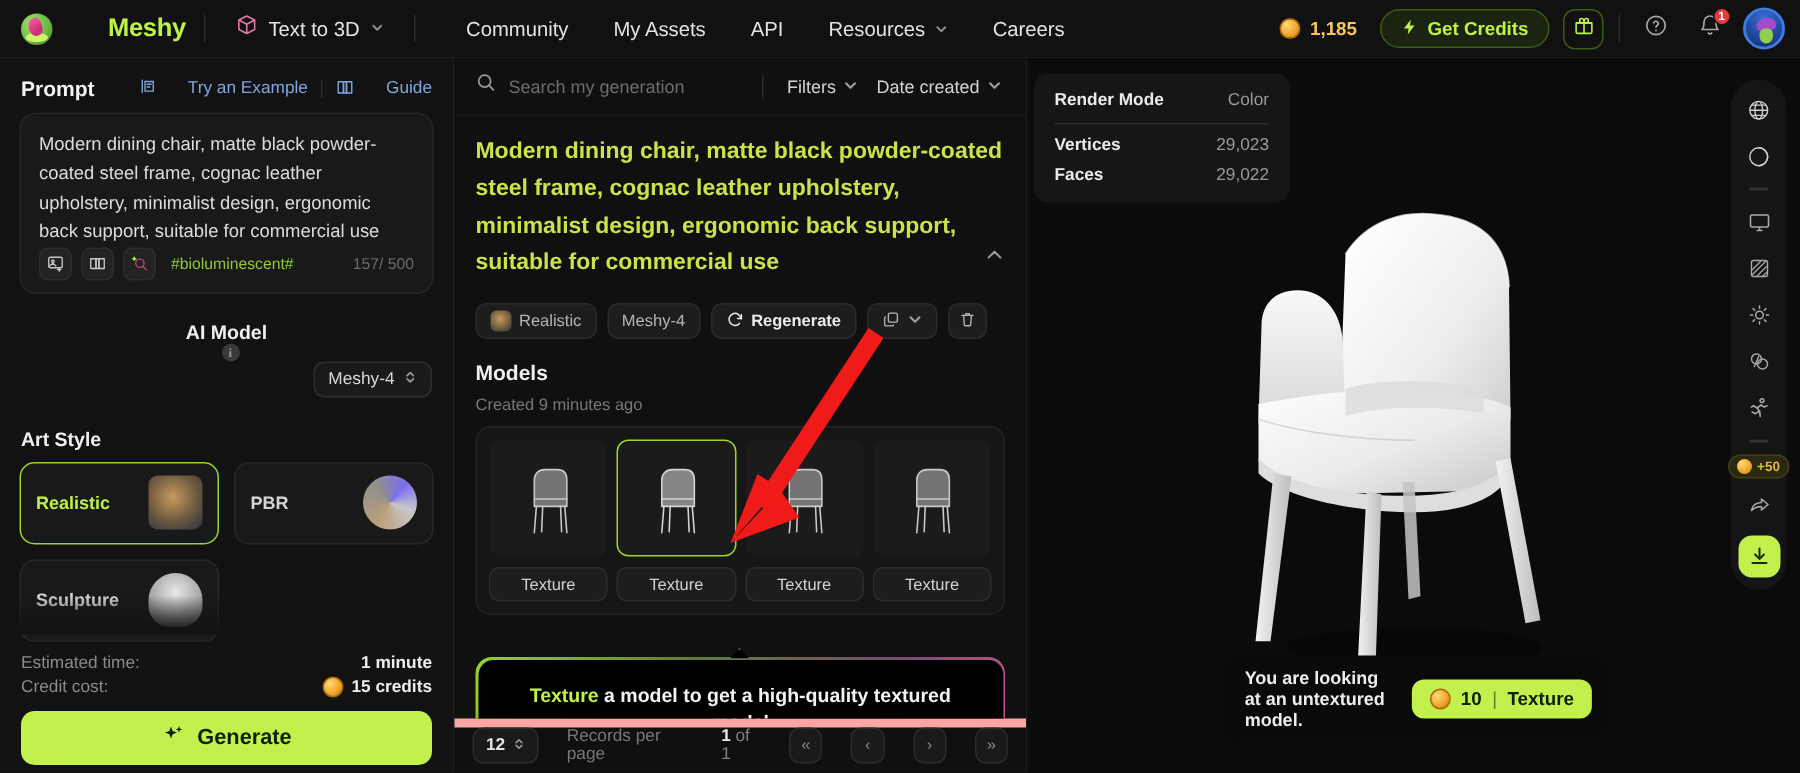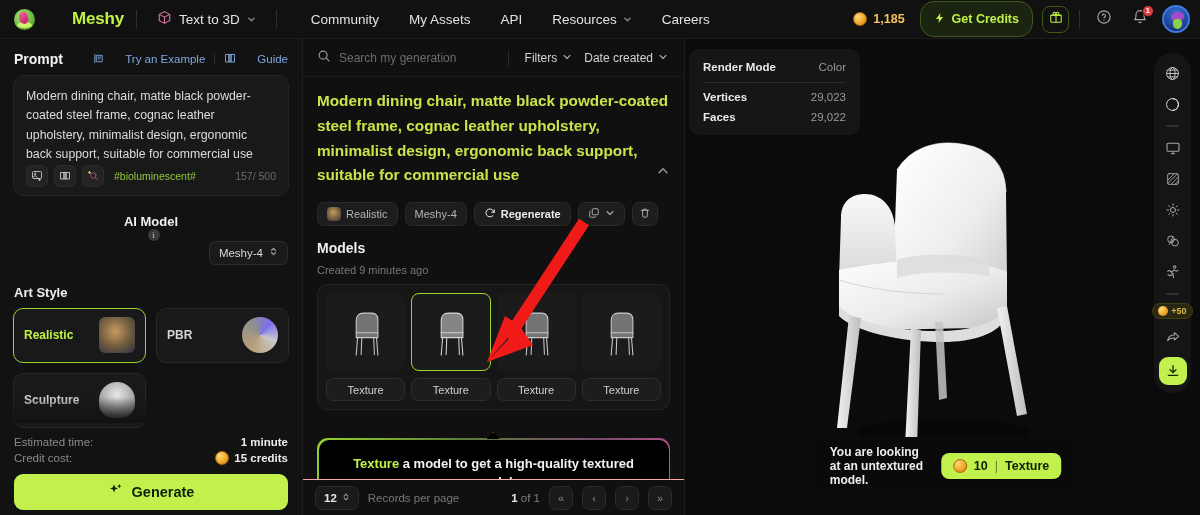--- a/index.html
+++ b/index.html
@@ -44,21 +44,21 @@
   }
   .tb-right { margin-left:auto; display:flex; align-items:center; gap:9px; }
   .credits { display:flex; align-items:center; gap:6px; padding:3px 6px; cursor:pointer; border-radius:6px; }
   .coin {
     width:14px; height:14px; border-radius:50%; flex:0 0 14px;
     background:radial-gradient(circle at 32% 30%, #ffd978 0%, #f0a92c 55%, #c97b12 100%);
     border:1px solid #a9660c;
   }
   .credits-num { font-size:12.5px; font-weight:bold; color:#f3c55a; }
   .btn-getcredits {
-    display:flex; align-items:center; gap:6px; height:36px; padding:0 13px;
+    display:flex; align-items:center; gap:6px; height:26px; padding:0 13px;
     border:1px solid #3d5a18; border-radius:14px; background:#1a2410;
     color:#bff247; font-size:12.5px; font-weight:bold; cursor:pointer;
   }
   .icon-btn {
     width:27px; height:27px; border-radius:7px; display:flex; align-items:center;
     justify-content:center; cursor:pointer; position:relative;
   }
   .gift-btn { border:1px solid #3d5a18; border-radius:8px; }
   .bell-badge {
     position:absolute; top:-1px; right:-1px; min-width:12px; height:12px; padding:0 3px;
@@ -206,22 +206,22 @@
     font-size:13px; line-height:1.45; color:#f2f2f2; font-weight:bold;
   }
   .tt-accent { color:#bff247; }
   .tooltip-arrow {
     position:absolute; top:-6px; left:50%; margin-left:-7px; width:13px; height:7px;
     background:#000; clip-path:polygon(50% 0%, 100% 100%, 0% 100%);
     border-top:1.5px solid #8d8f4a;
   }
 
   .pager {
-    height:36px; flex:0 0 36px; display:flex; align-items:center; gap:9px;
-    padding:0 12px; border-top:1px solid #fca5a5; background:#101010;
+    height:36px; flex:0 0 36px; display:flex; gap:19px;
+    padding:0 12px; border-top:6px solid #fca5a5; background:#101010;
   }
   .per-page {
     display:flex; align-items:center; gap:5px; height:24px; padding:0 8px;
     background:#1a1a1a; border:1px solid #2b2b2b; border-radius:7px;
     font-size:11.5px; font-weight:bold; color:#e4e4e4; cursor:pointer;
   }
   .pp-label { font-size:11.5px; color:#777; }
   .page-of { margin-left:auto; font-size:11.5px; color:#808080; }
   .page-of b { color:#e8e8e8; }
   .pg-btn {

